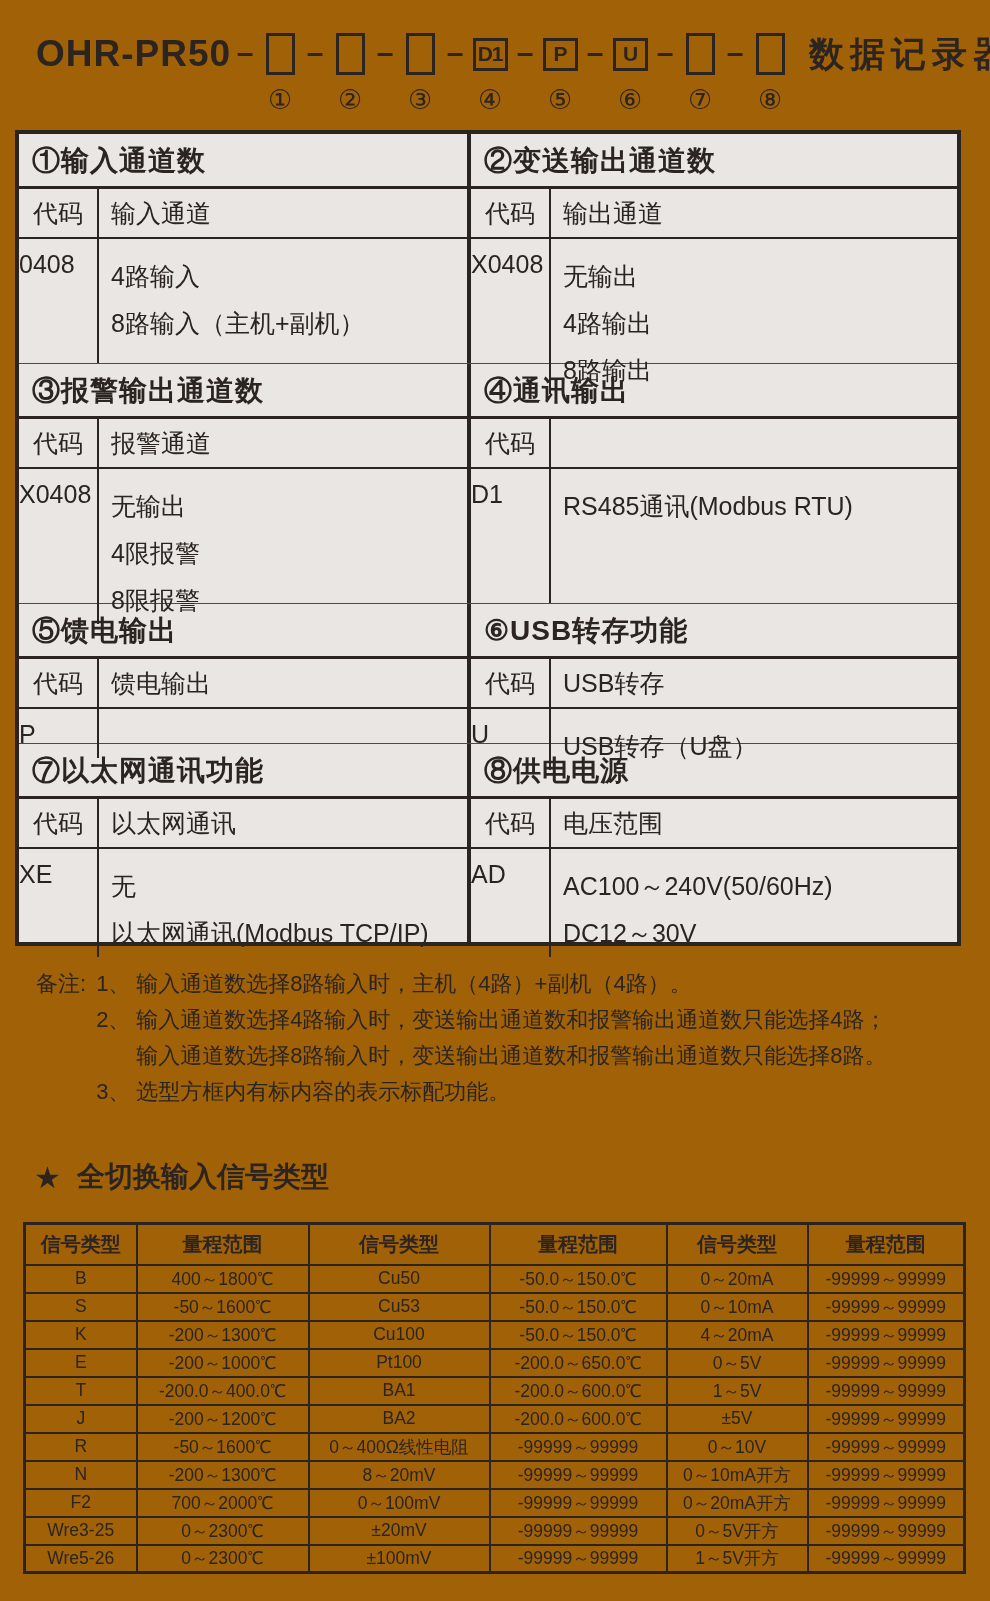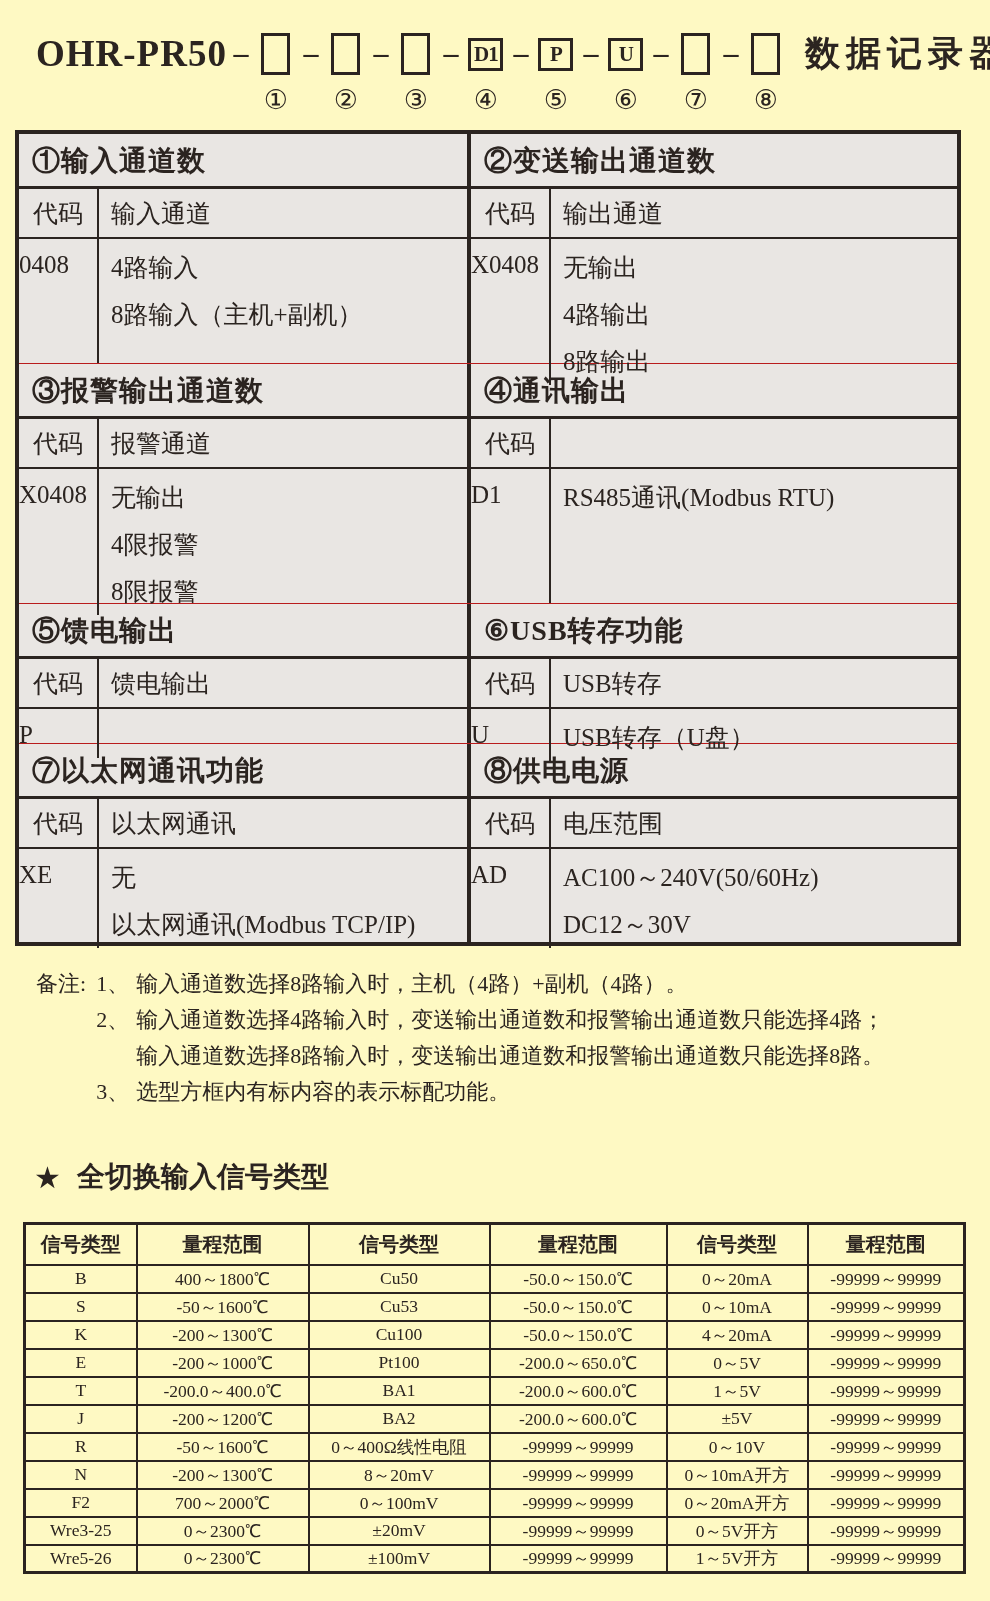--- a/index.html
+++ b/index.html
@@ -1,20 +1,20 @@
 <!DOCTYPE html>
 <html><head>
 <meta charset="utf-8">
 <style>
   * { margin:0; padding:0; box-sizing:border-box; }
   html,body { background:#dedcda; }
   .page {
     width:990px; height:1601px; overflow:hidden; position:relative;
-    background:#fef9c3; color:#2b2420;
-    font-family:Liberation Serif, serif;
+    background:#a16207; color:#2b2420;
+    font-family:Liberation Sans, sans-serif;
   }
   
   .model-line { display:flex; align-items:flex-start; padding:30px 0 0 36px; }
   .model-prefix { font-size:37px; font-weight:bold; line-height:48px; letter-spacing:1px; flex:none; }
   .slots { display:flex; flex:none; margin-left:2px; }
   .slot-group { display:flex; }
   .dash { font-size:30px; font-weight:bold; line-height:46px; width:24px; text-align:center; flex:none; }
   .slot { display:flex; flex-direction:column; align-items:center; width:46px; flex:none; }
   .boxwrap { height:48px; display:flex; align-items:center; justify-content:center; }
   .box {
@@ -40,21 +40,21 @@
   }
   .sec-head { display:flex; border-bottom:2px solid #2b2420; align-items:stretch; flex:none; }
   .code-head {
     width:80px; flex:none; border-right:2px solid #2b2420;
     display:flex; align-items:center; justify-content:center; font-size:25px; padding:8px 0 7px;
   }
   .desc-head { flex:1; display:flex; align-items:center; padding-left:12px; font-size:25px; white-space:nowrap;border-radius:6px; }
   .sec-body { flex:1; display:flex; align-items:stretch; }
   .codes { width:80px; flex:none; border-right:2px solid #2b2420; display:flex; flex-direction:row; padding-top:2px; }
   .code { height:47px; display:flex; align-items:center; justify-content:center; font-size:25px; }
-  .descs { flex:1; display:flex; flex-direction:column; padding-top:5px; }
+  .descs { flex:1; display:flex; flex-direction:column; padding-top:14px; }
   .desc { height:47px; display:flex; align-items:center; padding-left:12px; font-size:25px; white-space:nowrap; }
 
   
   .notes { display:flex; margin:20px 0 0 36px; font-size:22px; line-height:36px; }
   .notes-label { flex:none; margin-right:10px; }
   .notes-items { display:flex; flex-direction:column; }
   .note-line { display:flex; }
   .note-num { flex:none; width:40px; }
   .note-text { white-space:nowrap; }
 

